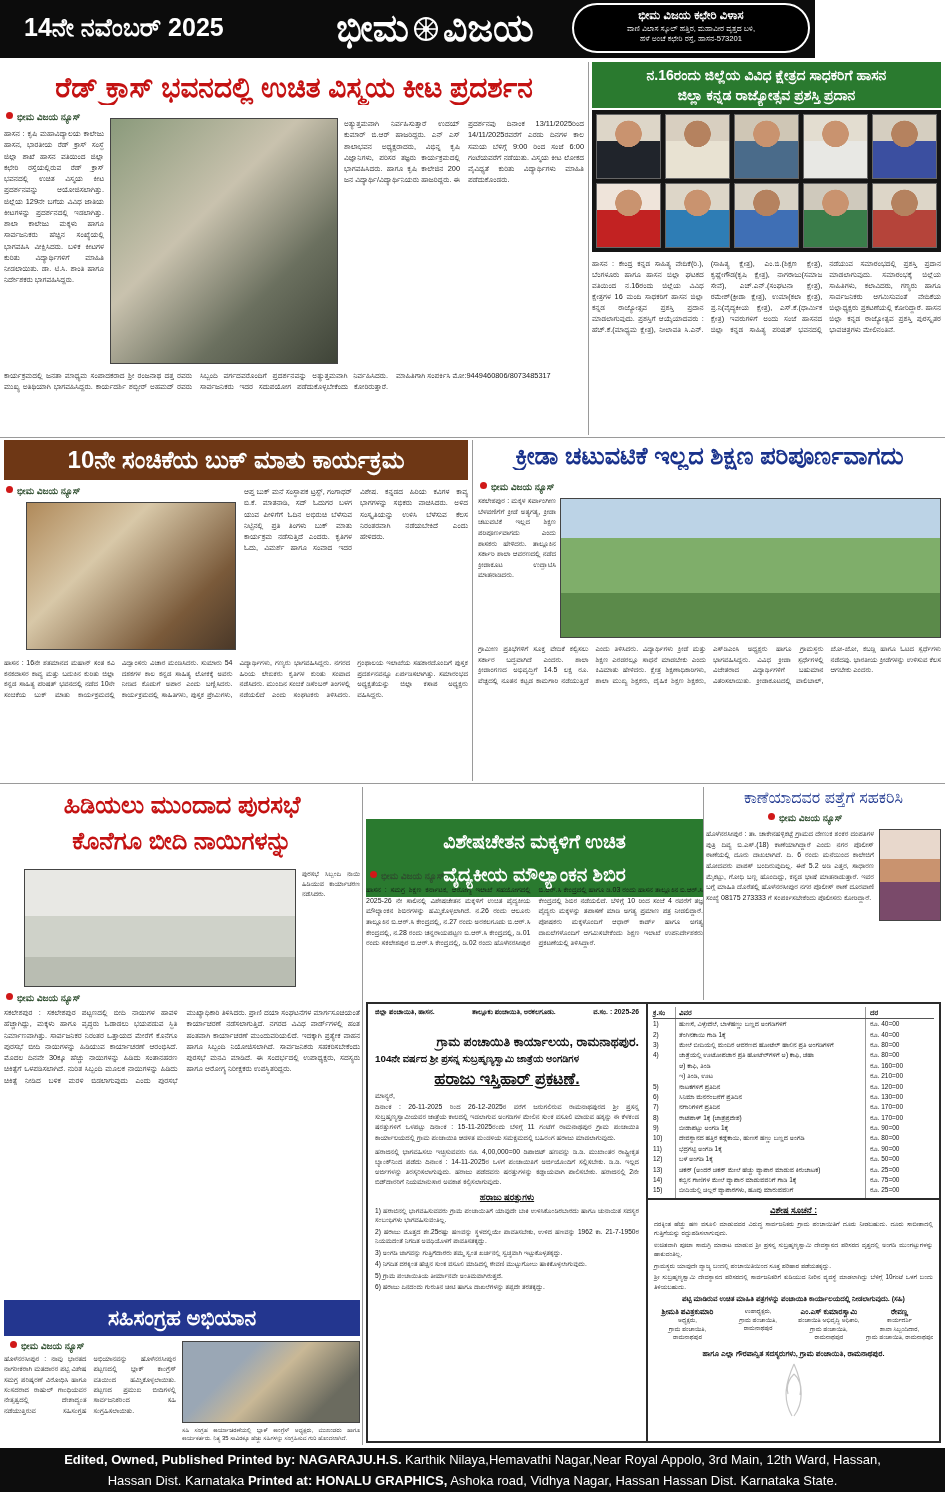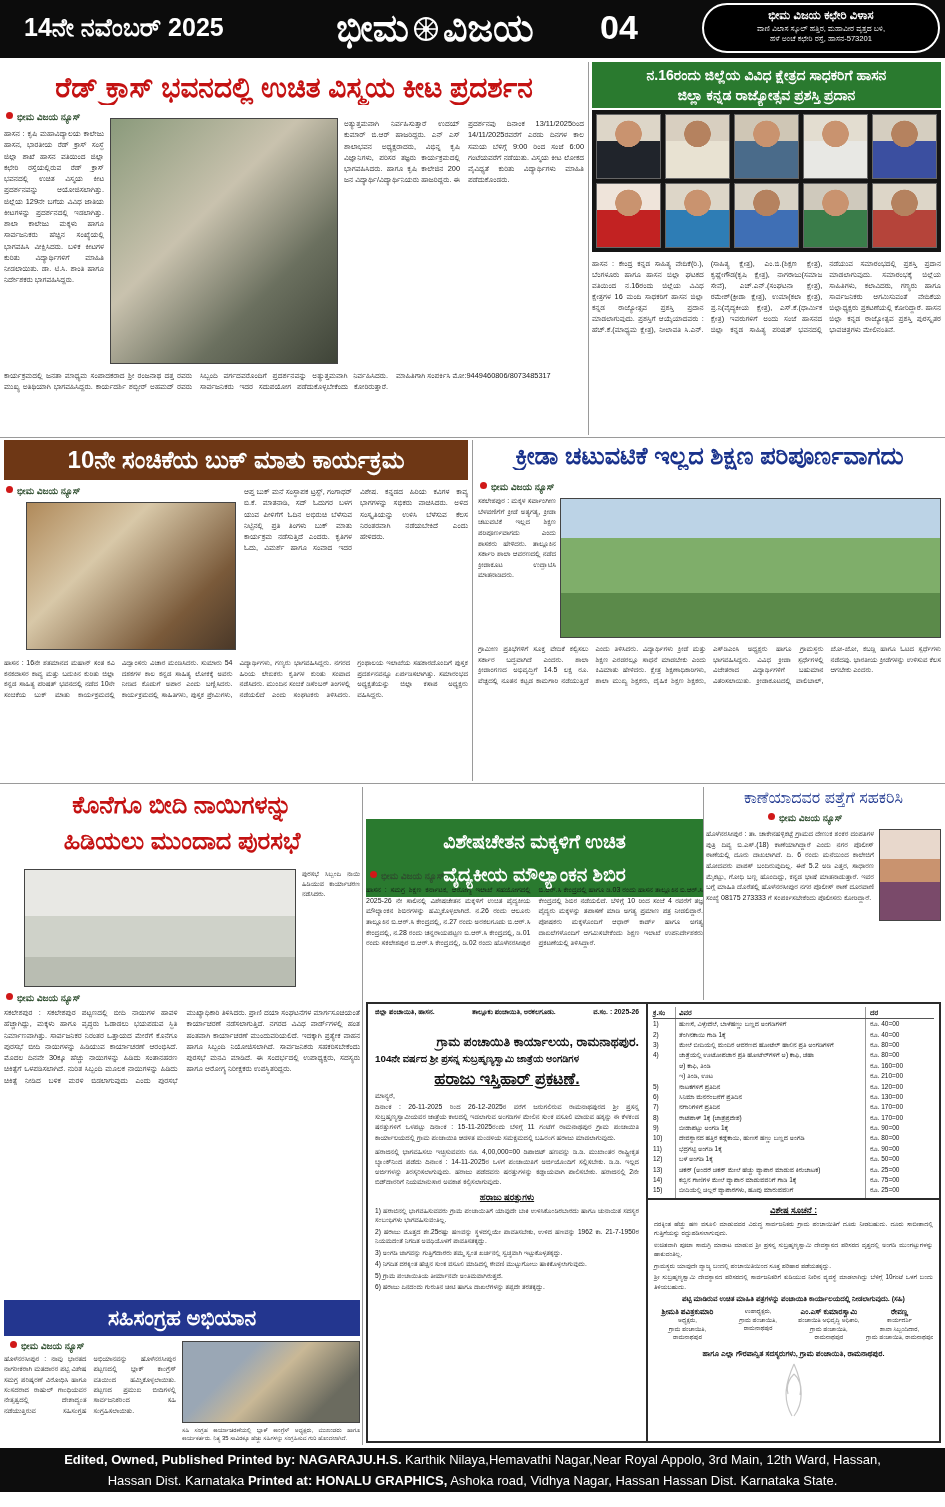--- a/index.html
+++ b/index.html
@@ -1,19 +1,19 @@
 <!DOCTYPE html>
 <html><head>
 <meta charset="utf-8">
 <style>
   html,body{margin:0;padding:0;background:#e8e8e8;}
   .page{position:relative;width:945px;height:1507px;background:#ffffff;overflow:hidden;
         font-family:"Liberation Sans", sans-serif;color:#111;}
   
-  .masthead{position:absolute;left:0;top:0;width:945px;height:58px;background:#0c0c0c;}
+  .masthead{position:absolute;left:0;top:0;width:815px;height:58px;background:#0c0c0c;}
   .mh-date{position:absolute;left:24px;top:13px;font-size:25px;font-weight:bold;color:#fff;white-space:nowrap;}
   .mh-title{position:absolute;left:270px;top:4px;width:330px;height:50px;display:flex;align-items:center;justify-content:center;gap:4px;color:#fff;font-weight:bold;font-size:38px;white-space:nowrap;overflow:hidden;}
   .mh-page{position:absolute;left:600px;top:8px;font-size:34px;font-weight:bold;color:#fff;}
   .mh-box{position:absolute;right:5px;top:3px;width:238px;height:50px;border:2px solid #fff;border-radius:26px;background:#000;color:#fff;text-align:center;box-sizing:border-box;padding-top:3px;overflow:hidden;}
   .mh-box .t{font-size:11.5px;font-weight:bold;line-height:1.35;white-space:nowrap;}
   .mh-box .l{font-size:7.6px;line-height:1.4;white-space:nowrap;}
   
   .byline{display:flex;align-items:flex-start;gap:4px;font-weight:bold;font-size:9px;color:#2e4d2e;white-space:nowrap;}
   .byline .dot{width:7px;height:7px;border-radius:50%;background:#d01818;flex:0 0 auto;}
   .bt{font-size:7.4px;line-height:1.52;text-align:justify;color:#141414;overflow:hidden;}
@@ -201,22 +201,22 @@
     <div class="ph photo"></div>
     <div class="tl bt">ಸಕಲೇಶಪುರ : ಮಕ್ಕಳ ಸರ್ವಾಂಗೀಣ ಬೆಳವಣಿಗೆಗೆ ಕ್ರೀಡೆ ಅತ್ಯಗತ್ಯ, ಕ್ರೀಡಾ ಚಟುವಟಿಕೆ ಇಲ್ಲದ ಶಿಕ್ಷಣ ಪರಿಪೂರ್ಣವಾಗದು ಎಂದು ಶಾಸಕರು ಹೇಳಿದರು. ತಾಲ್ಲೂಕಿನ ಸರ್ಕಾರಿ ಶಾಲಾ ಆವರಣದಲ್ಲಿ ನಡೆದ ಕ್ರೀಡಾಕೂಟ ಉದ್ಘಾಟಿಸಿ ಮಾತನಾಡಿದರು.</div>
     <div class="tb bt">ಗ್ರಾಮೀಣ ಪ್ರತಿಭೆಗಳಿಗೆ ಸೂಕ್ತ ವೇದಿಕೆ ಕಲ್ಪಿಸಲು ಸರ್ಕಾರ ಬದ್ಧವಾಗಿದೆ ಎಂದರು. ಶಾಲಾ ಕ್ರೀಡಾಂಗಣದ ಅಭಿವೃದ್ಧಿಗೆ 14.5 ಲಕ್ಷ ರೂ. ವೆಚ್ಚದಲ್ಲಿ ನೂತನ ಕಟ್ಟಡ ಕಾಮಗಾರಿ ನಡೆಯುತ್ತಿದೆ ಎಂದು ತಿಳಿಸಿದರು. ವಿದ್ಯಾರ್ಥಿಗಳು ಕ್ರೀಡೆ ಮತ್ತು ಶಿಕ್ಷಣ ಎರಡರಲ್ಲೂ ಸಾಧನೆ ಮಾಡಬೇಕು ಎಂದು ಕಿವಿಮಾತು ಹೇಳಿದರು. ಕ್ಷೇತ್ರ ಶಿಕ್ಷಣಾಧಿಕಾರಿಗಳು, ಶಾಲಾ ಮುಖ್ಯ ಶಿಕ್ಷಕರು, ದೈಹಿಕ ಶಿಕ್ಷಣ ಶಿಕ್ಷಕರು, ಎಸ್‌ಡಿಎಂಸಿ ಅಧ್ಯಕ್ಷರು ಹಾಗೂ ಗ್ರಾಮಸ್ಥರು ಭಾಗವಹಿಸಿದ್ದರು. ವಿವಿಧ ಕ್ರೀಡಾ ಸ್ಪರ್ಧೆಗಳಲ್ಲಿ ವಿಜೇತರಾದ ವಿದ್ಯಾರ್ಥಿಗಳಿಗೆ ಬಹುಮಾನ ವಿತರಿಸಲಾಯಿತು. ಕ್ರೀಡಾಕೂಟದಲ್ಲಿ ವಾಲಿಬಾಲ್, ಖೋ-ಖೋ, ಕಬಡ್ಡಿ ಹಾಗೂ ಓಟದ ಸ್ಪರ್ಧೆಗಳು ನಡೆದವು. ಭಾರತೀಯ ಕ್ರೀಡೆಗಳನ್ನು ಉಳಿಸುವ ಕೆಲಸ ಆಗಬೇಕು ಎಂದರು.</div>
   </article>
 
   <div class="hdiv" style="top:783px;"></div>
   <div class="vdiv" style="left:362px;top:787px;height:658px;"></div>
   <div class="vdiv" style="left:703px;top:787px;height:213px;"></div>
 
   <article class="a5" style="left:4px;top:787px;width:356px;height:510px;">
+    <div class="h nowrap">ಹಿಡಿಯಲು ಮುಂದಾದ ಪುರಸಭೆ</div>
     <div class="h nowrap">ಕೊನೆಗೂ ಬೀದಿ ನಾಯಿಗಳನ್ನು</div>
-    <div class="h nowrap">ಹಿಡಿಯಲು ಮುಂದಾದ ಪುರಸಭೆ</div>
     <div class="ph photo"></div>
     <div class="side bt">ಪುರಸಭೆ ಸಿಬ್ಬಂದಿ ನಾಯಿ ಹಿಡಿಯುವ ಕಾರ್ಯಾಚರಣ ನಡೆಸಿದರು.</div>
     <div class="byline">
       <span class="dot"></span>
       <span>ಭೀಮ ವಿಜಯ ನ್ಯೂಸ್</span>
     </div>
     <div class="tb bt">ಸಕಲೇಶಪುರ : ಸಕಲೇಶಪುರ ಪಟ್ಟಣದಲ್ಲಿ ಬೀದಿ ನಾಯಿಗಳ ಹಾವಳಿ ಹೆಚ್ಚಾಗಿದ್ದು, ಮಕ್ಕಳು ಹಾಗೂ ವೃದ್ಧರು ಓಡಾಡಲು ಭಯಪಡುವ ಸ್ಥಿತಿ ನಿರ್ಮಾಣವಾಗಿತ್ತು. ಸಾರ್ವಜನಿಕರ ನಿರಂತರ ಒತ್ತಾಯದ ಮೇರೆಗೆ ಕೊನೆಗೂ ಪುರಸಭೆ ಬೀದಿ ನಾಯಿಗಳನ್ನು ಹಿಡಿಯುವ ಕಾರ್ಯಾಚರಣೆ ಆರಂಭಿಸಿದೆ. ಮೊದಲ ದಿನವೇ 30ಕ್ಕೂ ಹೆಚ್ಚು ನಾಯಿಗಳನ್ನು ಹಿಡಿದು ಸಂತಾನಹರಣ ಚಿಕಿತ್ಸೆಗೆ ಒಳಪಡಿಸಲಾಗಿದೆ. ನುರಿತ ಸಿಬ್ಬಂದಿ ಮೂಲಕ ನಾಯಿಗಳನ್ನು ಹಿಡಿದು ಚಿಕಿತ್ಸೆ ನೀಡಿದ ಬಳಿಕ ಮರಳಿ ಬಿಡಲಾಗುವುದು ಎಂದು ಪುರಸಭೆ ಮುಖ್ಯಾಧಿಕಾರಿ ತಿಳಿಸಿದರು. ಪ್ರಾಣಿ ದಯಾ ಸಂಘಟನೆಗಳ ಮಾರ್ಗಸೂಚಿಯಂತೆ ಕಾರ್ಯಾಚರಣೆ ನಡೆಸಲಾಗುತ್ತಿದೆ. ನಗರದ ವಿವಿಧ ವಾರ್ಡ್‌ಗಳಲ್ಲಿ ಹಂತ ಹಂತವಾಗಿ ಕಾರ್ಯಾಚರಣೆ ಮುಂದುವರಿಯಲಿದೆ. ಇದಕ್ಕಾಗಿ ಪ್ರತ್ಯೇಕ ವಾಹನ ಹಾಗೂ ಸಿಬ್ಬಂದಿ ನಿಯೋಜಿಸಲಾಗಿದೆ. ಸಾರ್ವಜನಿಕರು ಸಹಕರಿಸಬೇಕೆಂದು ಪುರಸಭೆ ಮನವಿ ಮಾಡಿದೆ. ಈ ಸಂದರ್ಭದಲ್ಲಿ ಉಪಾಧ್ಯಕ್ಷರು, ಸದಸ್ಯರು ಹಾಗೂ ಆರೋಗ್ಯ ನಿರೀಕ್ಷಕರು ಉಪಸ್ಥಿತರಿದ್ದರು.</div>
   </article>
 
   <article class="a6" style="left:366px;top:787px;width:337px;height:213px;">

